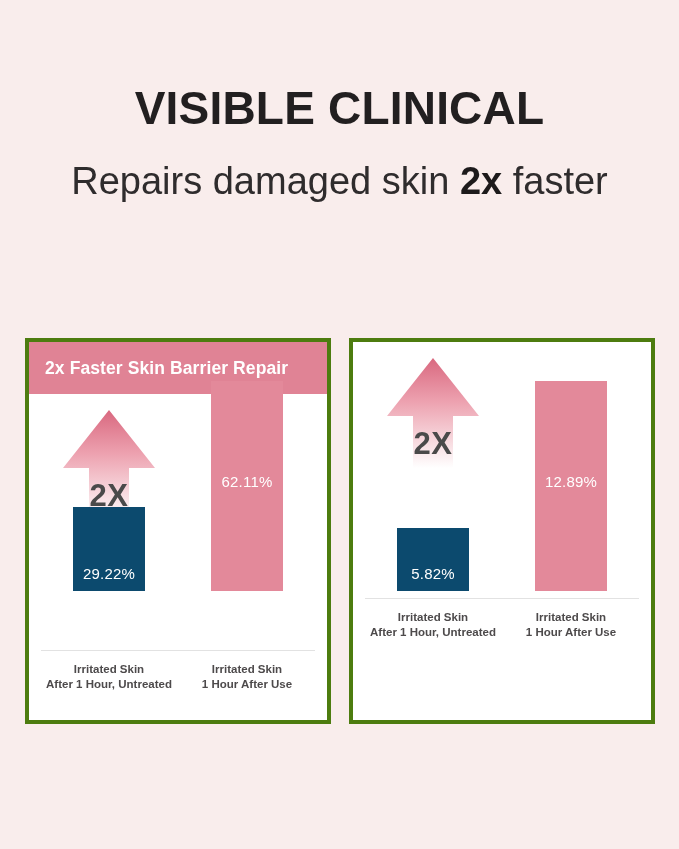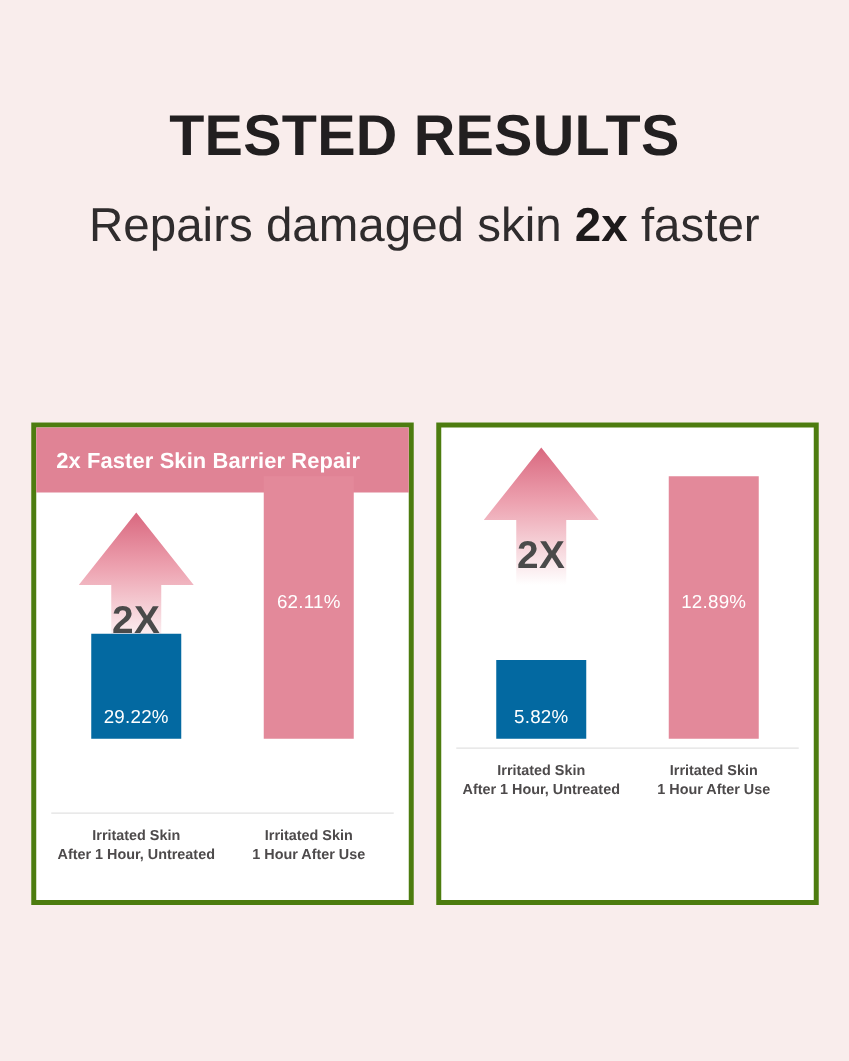--- a/index.html
+++ b/index.html
@@ -112,21 +112,21 @@
 
   .bar {
     position: absolute;
     bottom: 129px;          
     left: 50%;
     transform: translateX(-50%);
     display: flex;
     align-items: flex-end;
     justify-content: center;
   }
-  .bar-gray { width: 72px; background: #0369a1; }
+  .bar-gray { width: 72px; background: #0c4a6e; }
   .bar-pink { width: 72px; background: #e3899a; align-items: center; }
   .bar-value {
     color: #ffffff;
     font-size: 15px;
     font-weight: 400;
     padding-bottom: 9px;
     white-space: nowrap;
     letter-spacing: 0.2px;
   }
 
@@ -170,21 +170,21 @@
     font-weight: bold;
     color: #4a4a4a;
     letter-spacing: 0.5px;
     line-height: 1;
   }
 </style>
 </head>
 <body>
 
 <div class="header">
-  <div class="title-line">TESTED RESULTS</div>
+  <div class="title-line">VISIBLE CLINICAL</div>
   <div class="subtitle"><span>Repairs damaged skin </span><span class="bold">2x</span><span> faster</span></div>
 </div>
 
 <div class="cards">
 
   <div class="card">
     <div class="card-header">2x Faster Skin Barrier Repair</div>
     <div class="card-body">
       <div class="plot">
 

